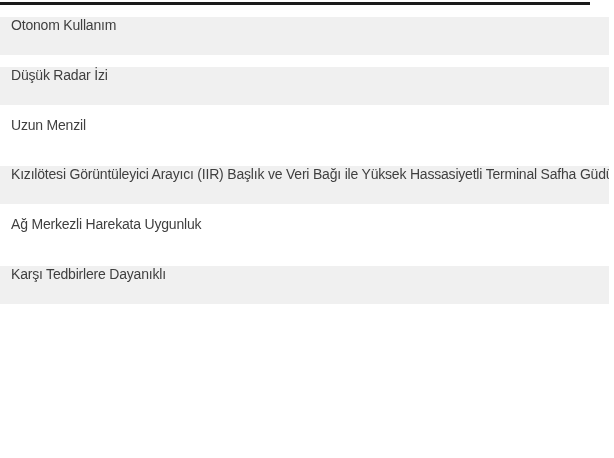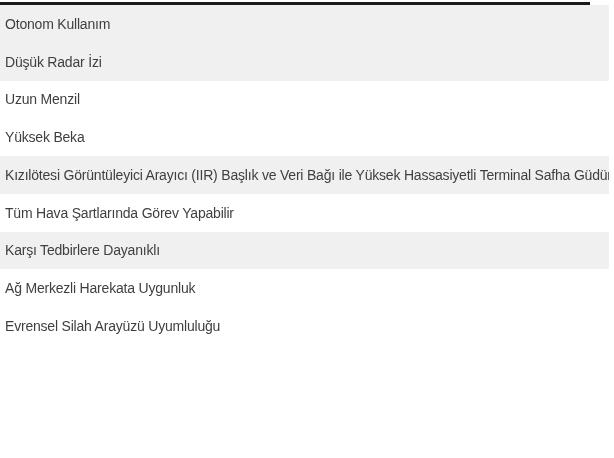--- a/index.html
+++ b/index.html
@@ -30,25 +30,26 @@
     width: 590px;
     height: 3px;
     background: var(--top-border);
   }
   .features-table {
     width: 609px;
   }
   .feature-row {
     height: 37.75px;
     display: flex;
-    align-items: center;
-    padding-left: 5px;
+    align-items: flex-start;
+    padding-left: 11px;
     padding-right: 8px;
     background: var(--row-background);
     overflow: hidden;
+    margin-top: 12px;
   }
   .feature-row.striped {
     background: var(--stripe);
   }
   .feature-text {
     font-size: 14px;
     letter-spacing: -0.2px;
     color: var(--text);
     white-space: nowrap;
   }
@@ -64,40 +65,31 @@
   </div>
 
   <div class="feature-row striped">
     <span class="feature-text">Düşük Radar İzi</span>
   </div>
 
   <div class="feature-row">
     <span class="feature-text">Uzun Menzil</span>
   </div>
 
-  <div class="feature-row">
-    <span class="feature-text">Yüksek Beka</span>
-  </div>
 
   <div class="feature-row striped">
     <span class="feature-text">Kızılötesi Görüntüleyici Arayıcı (IIR) Başlık ve Veri Bağı ile Yüksek Hassasiyetli Terminal Safha Güdüm</span>
   </div>
 
+
   <div class="feature-row">
-    <span class="feature-text">Tüm Hava Şartlarında Görev Yapabilir</span>
+    <span class="feature-text">Ağ Merkezli Harekata Uygunluk</span>
   </div>
 
   <div class="feature-row striped">
     <span class="feature-text">Karşı Tedbirlere Dayanıklı</span>
   </div>
 
-  <div class="feature-row">
-    <span class="feature-text">Ağ Merkezli Harekata Uygunluk</span>
-  </div>
 
 
 
-
-  <div class="feature-row">
-    <span class="feature-text">Evrensel Silah Arayüzü Uyumluluğu</span>
-  </div>
 </div>
 </div>
 
 </body></html>

